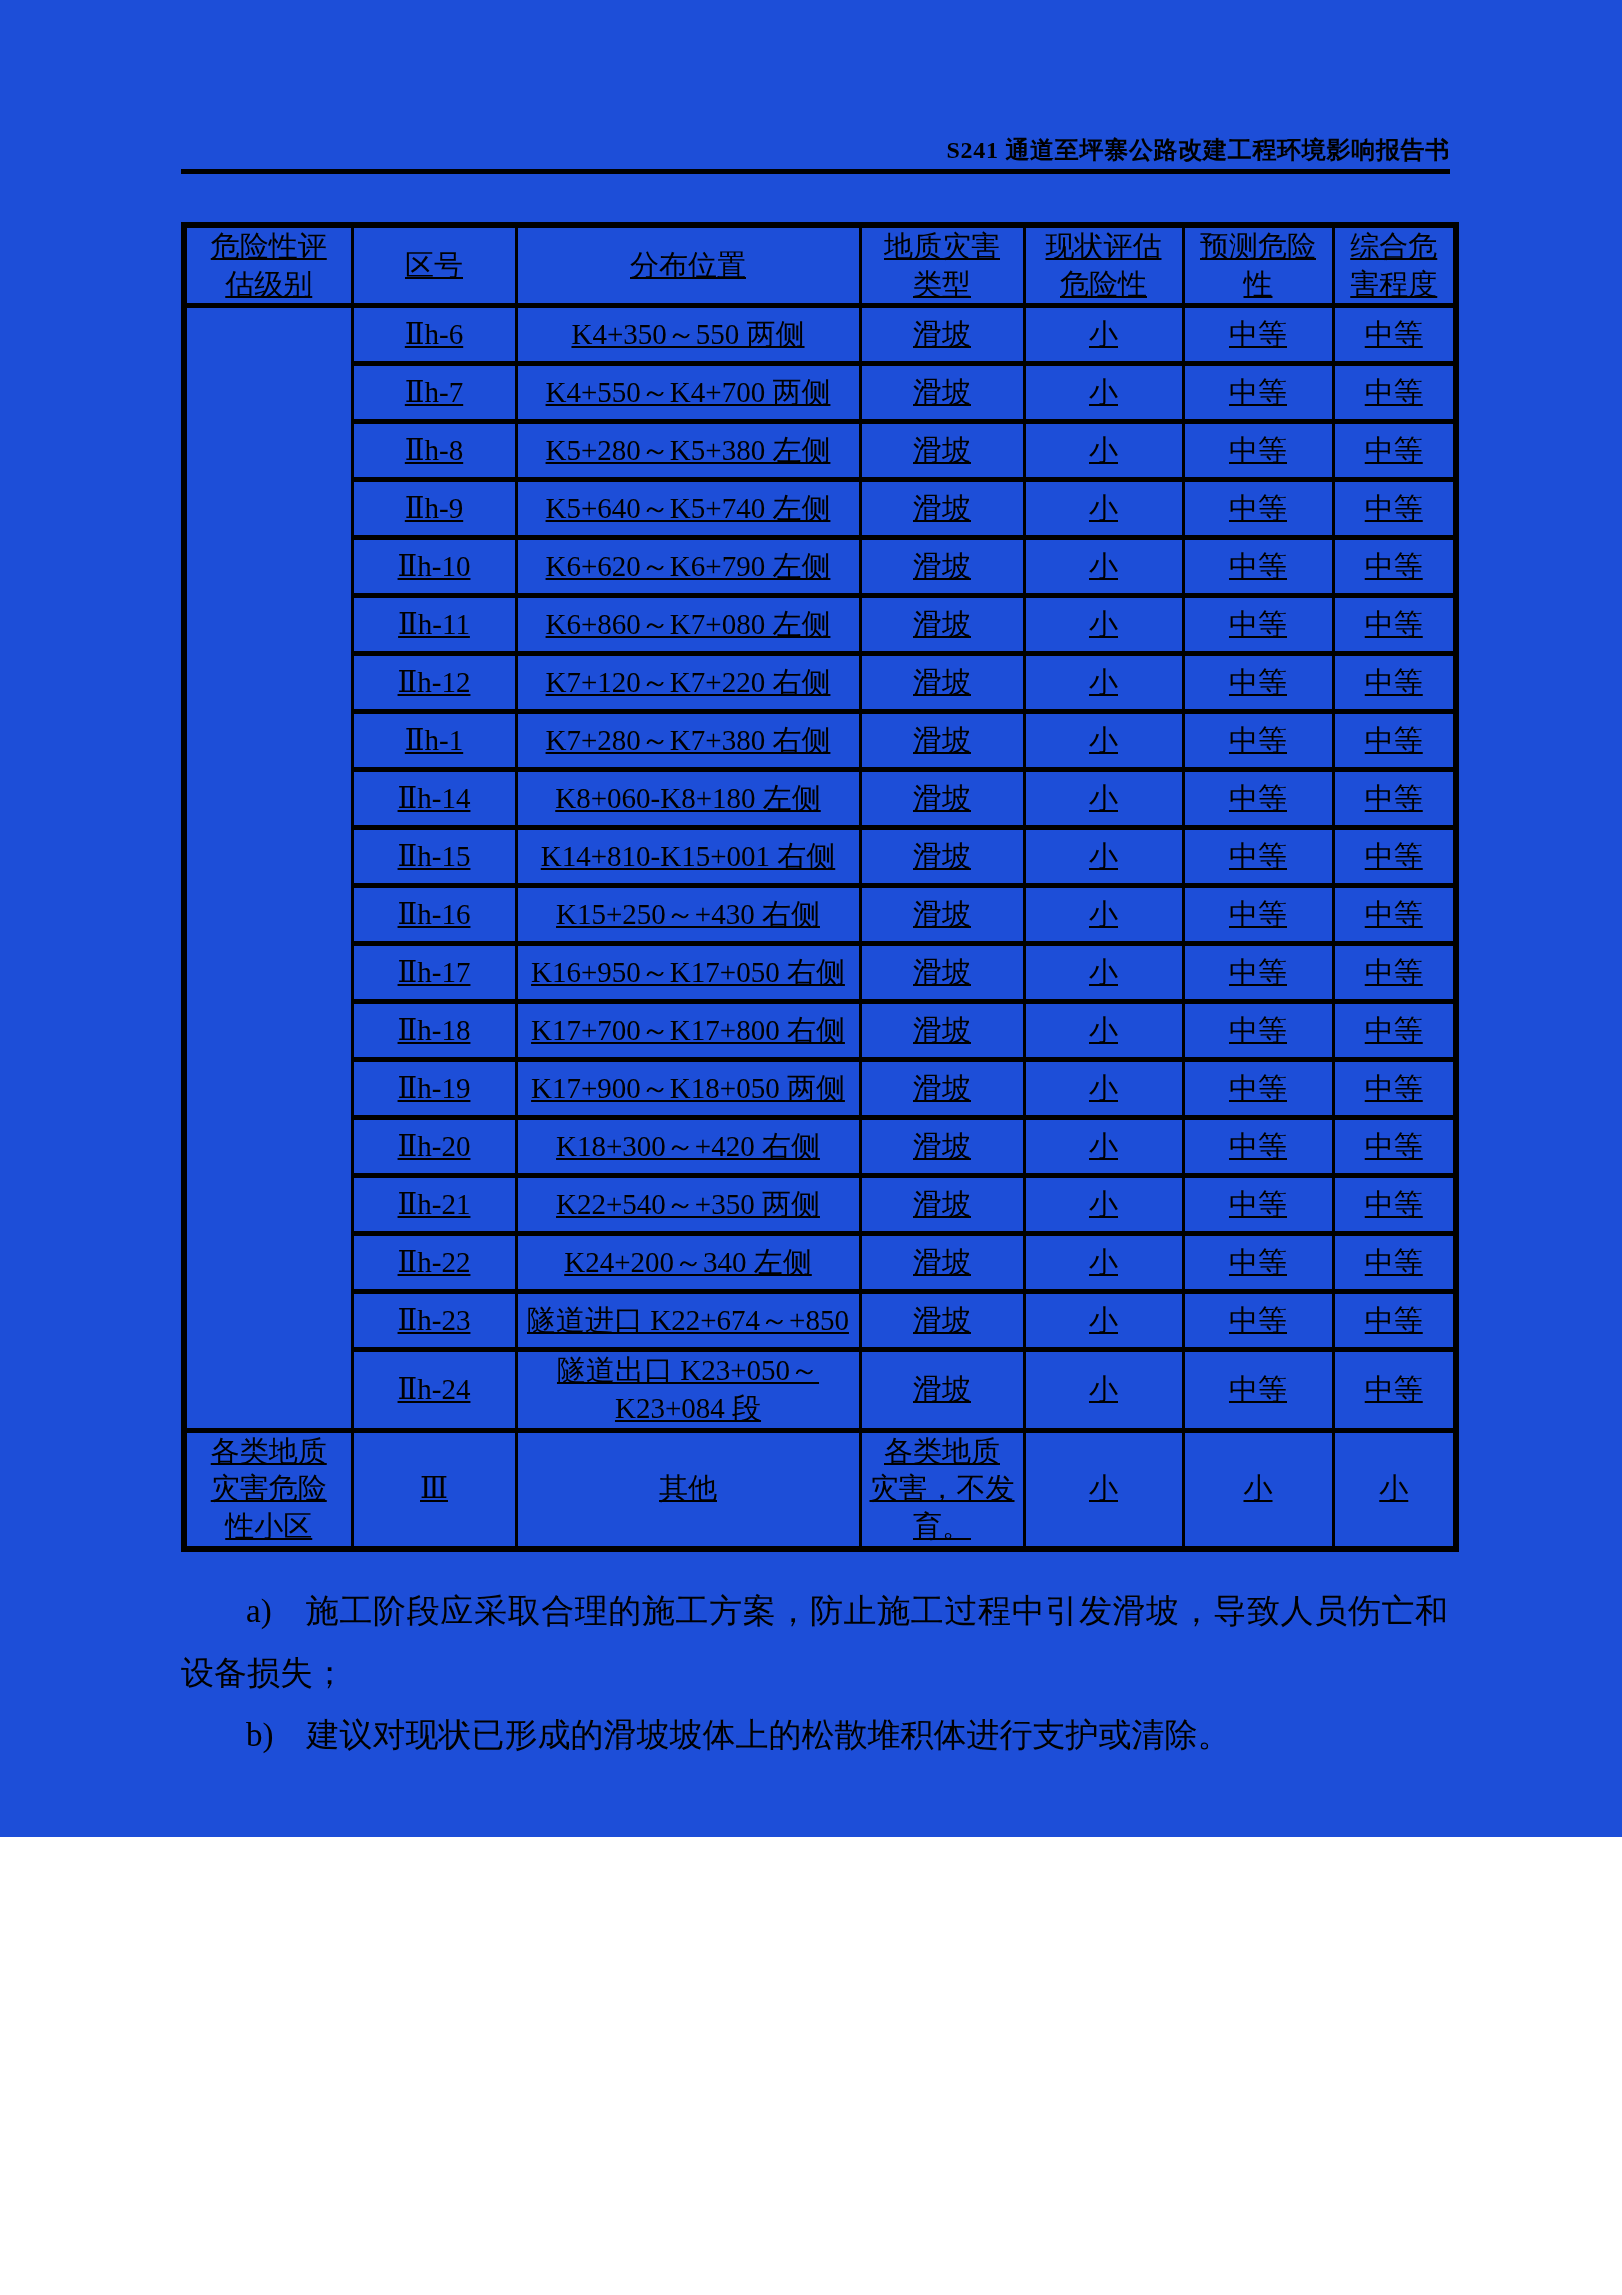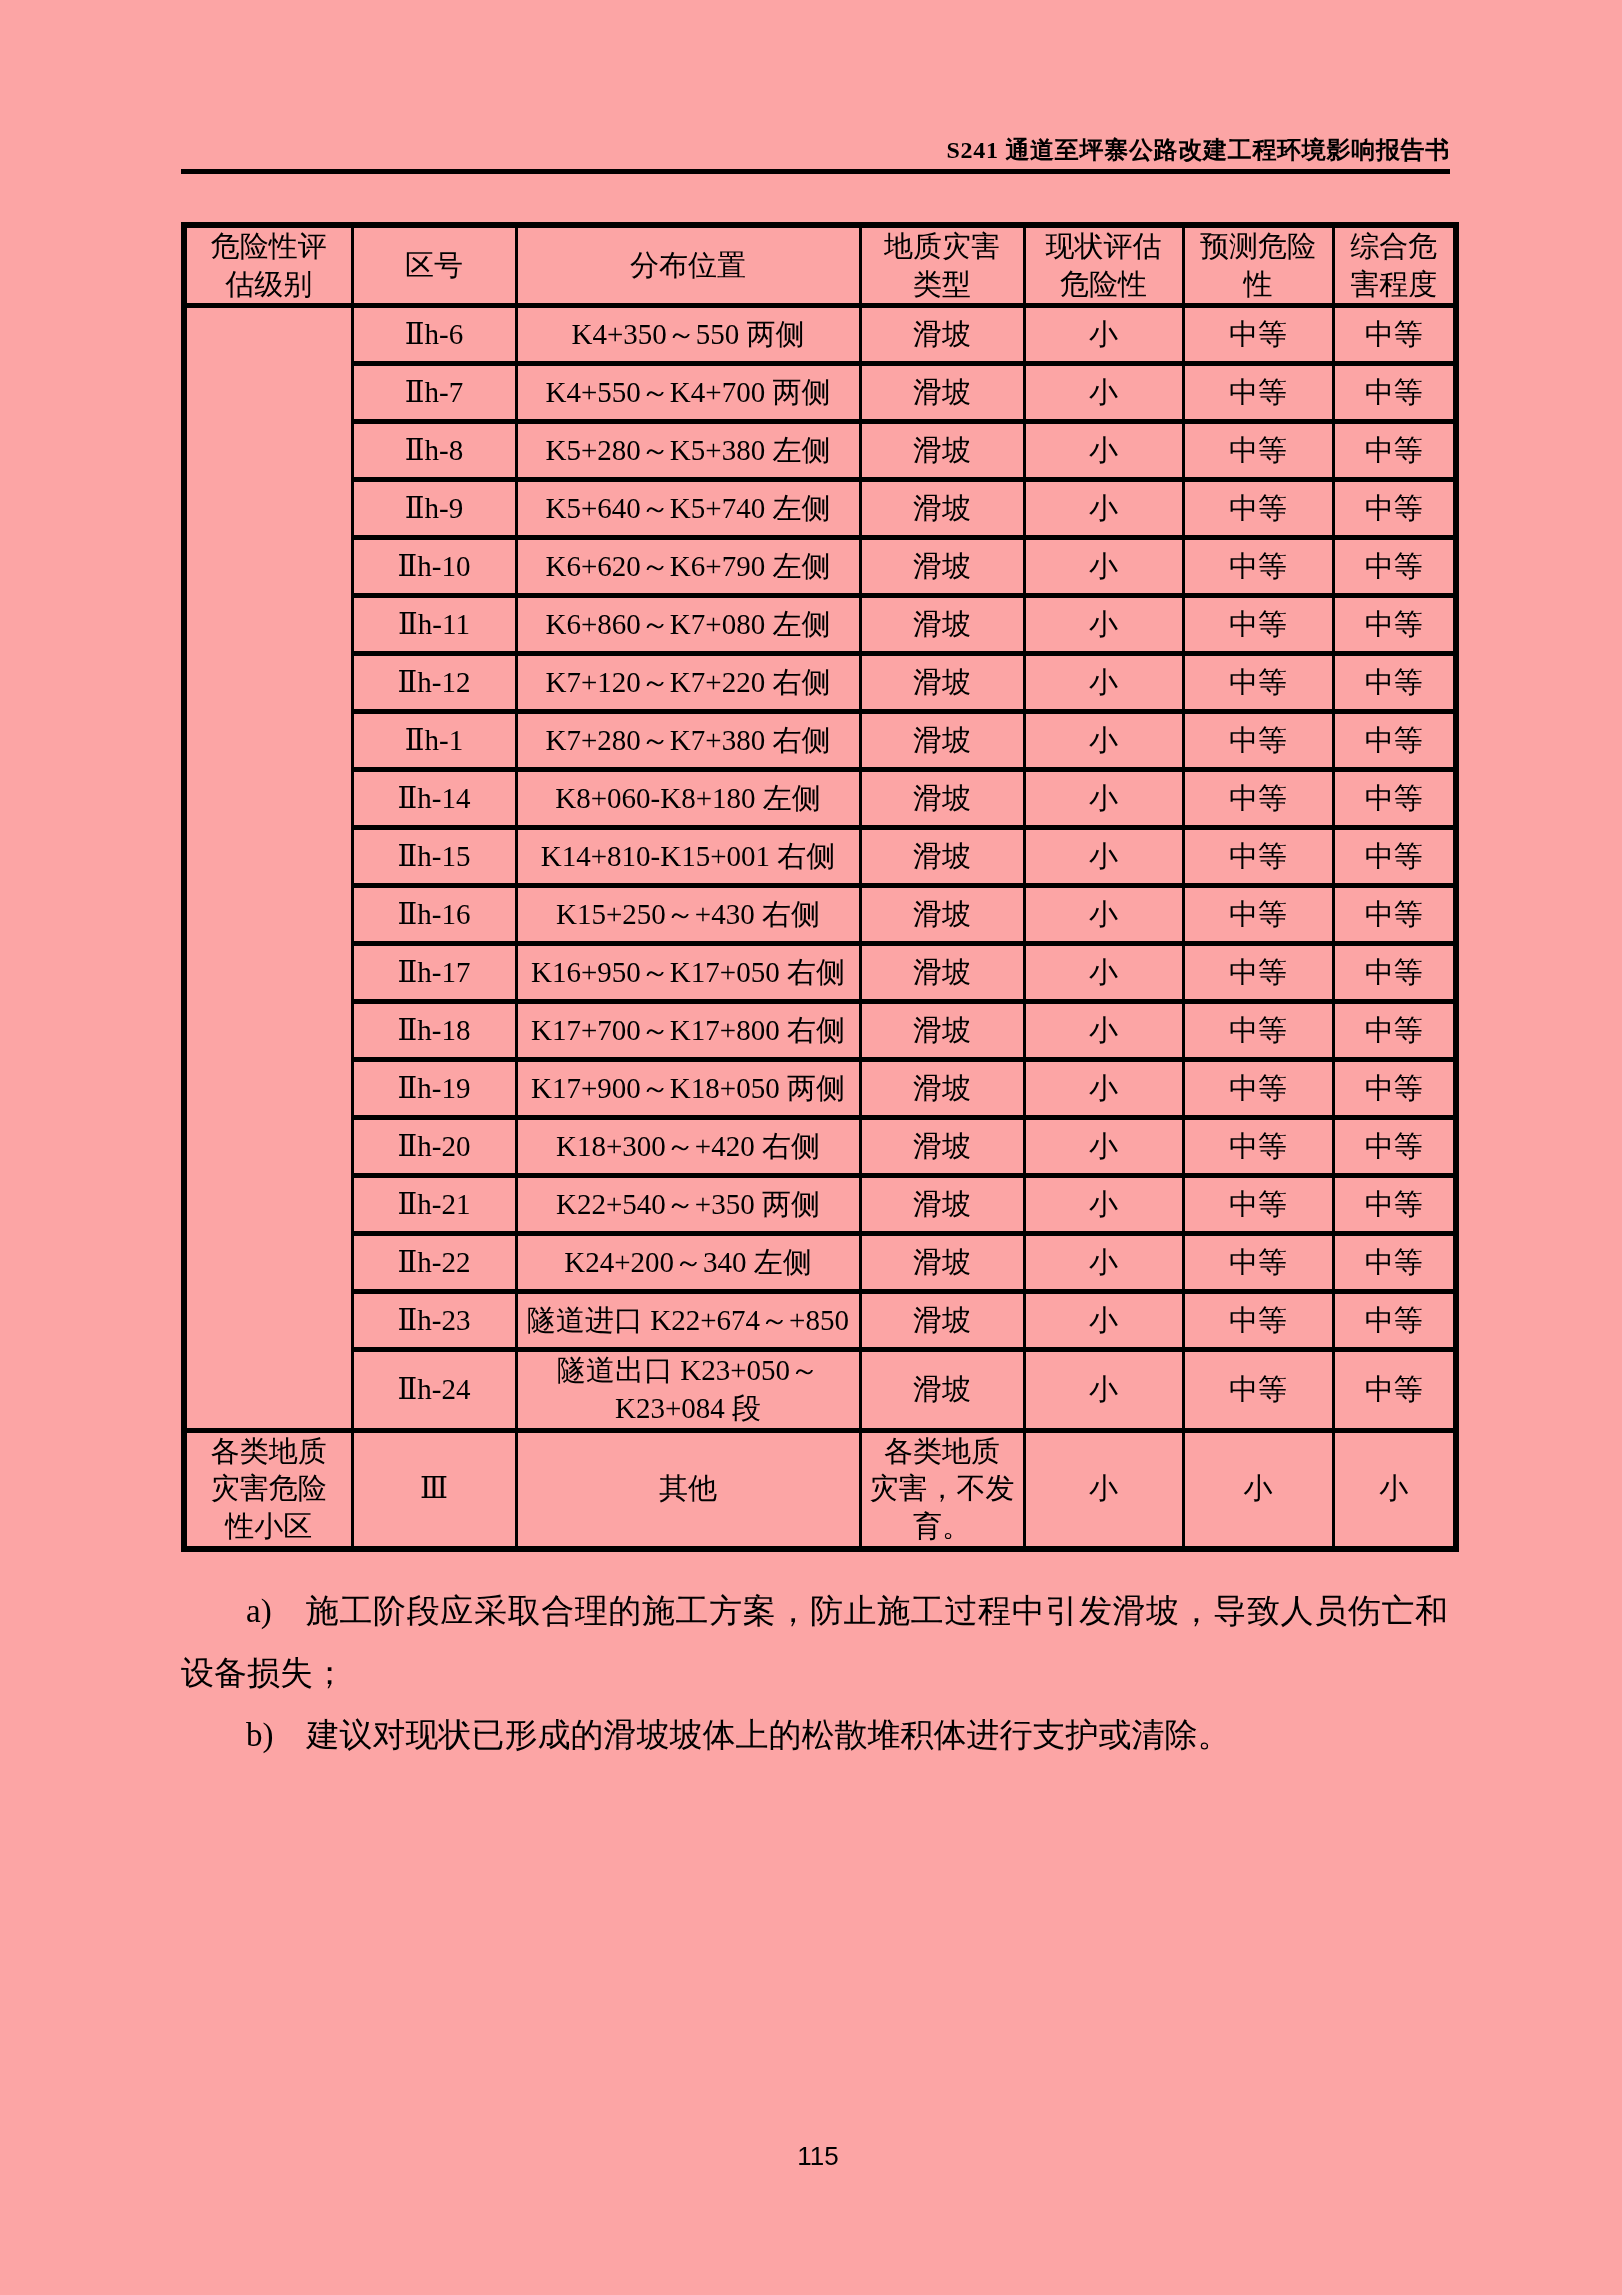--- a/index.html
+++ b/index.html
@@ -3,22 +3,22 @@
 <meta charset="utf-8">
 <style>
   html, body {
     margin: 0;
     padding: 0;
     background: #ffffff;
   }
   .page {
     position: relative;
     width: 1622px;
-    height: 2295px;
-    background: #fca5a5;
+    height: 1837px;
+    background: #1d4ed8;
     color: #000000;
     font-family: "Liberation Serif", "DejaVu Serif", serif;
     overflow: hidden;
   }
   .running-header {
     position: absolute;
     top: 135px;
     left: 181px;
     width: 1269px;
     text-align: right;
@@ -37,20 +37,21 @@
   }
   table.hazard-table {
     position: absolute;
     left: 181px;
     top: 222px;
     width: 1270px;
     border-collapse: collapse;
     table-layout: fixed;
     border: 6.5px solid #000000;
     font-size: 29px;
+    text-decoration: underline;
   }
   .hazard-table th, .hazard-table td {
     border-style: solid;
     border-color: #000000;
     border-width: 5.9px 3.9px;
     font-weight: normal;
     text-align: center;
     vertical-align: middle;
     padding: 0 6.5px;
     line-height: 1.3;

